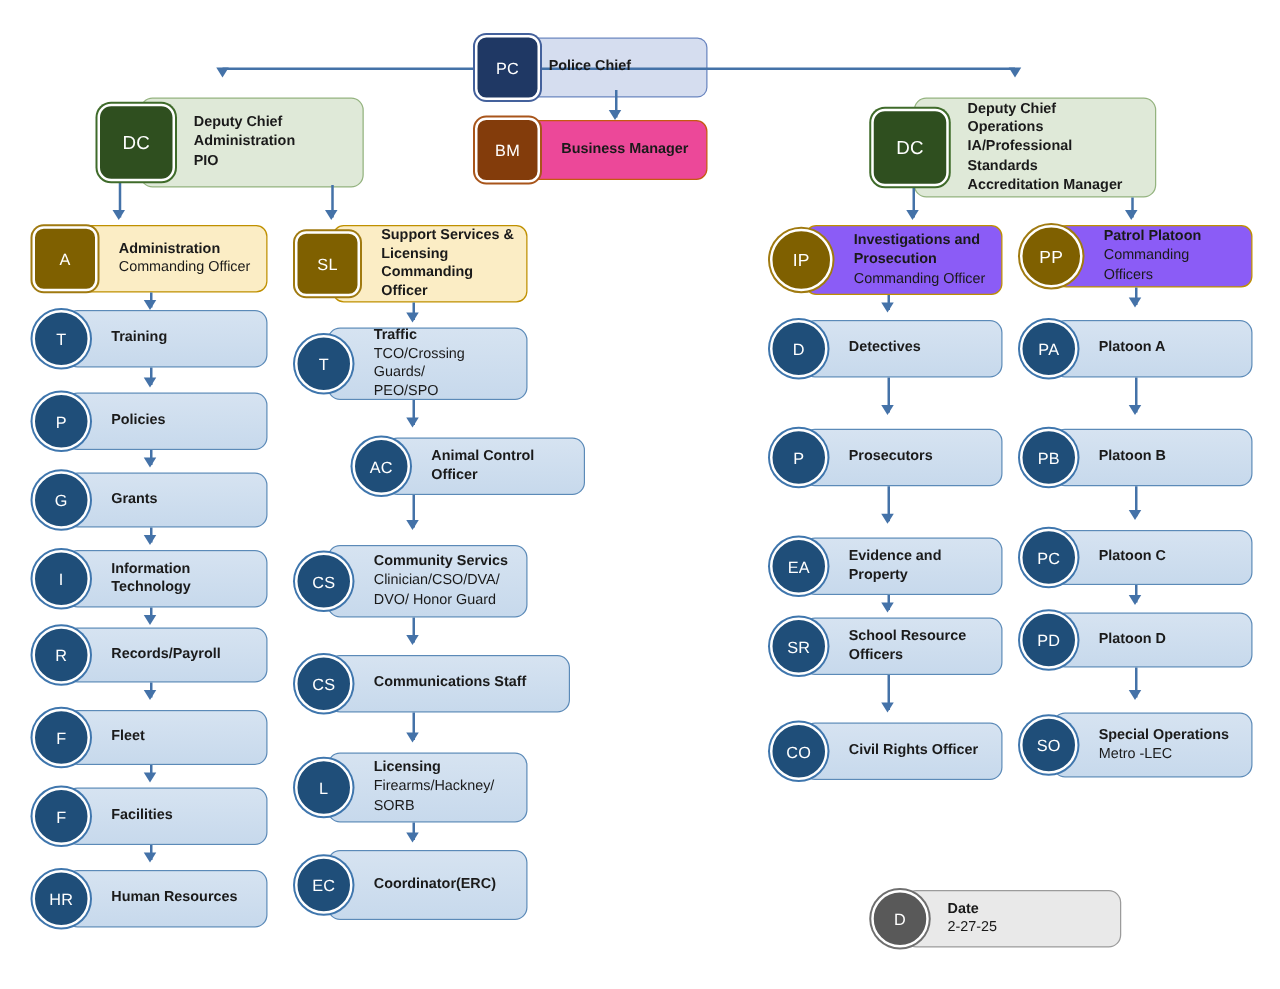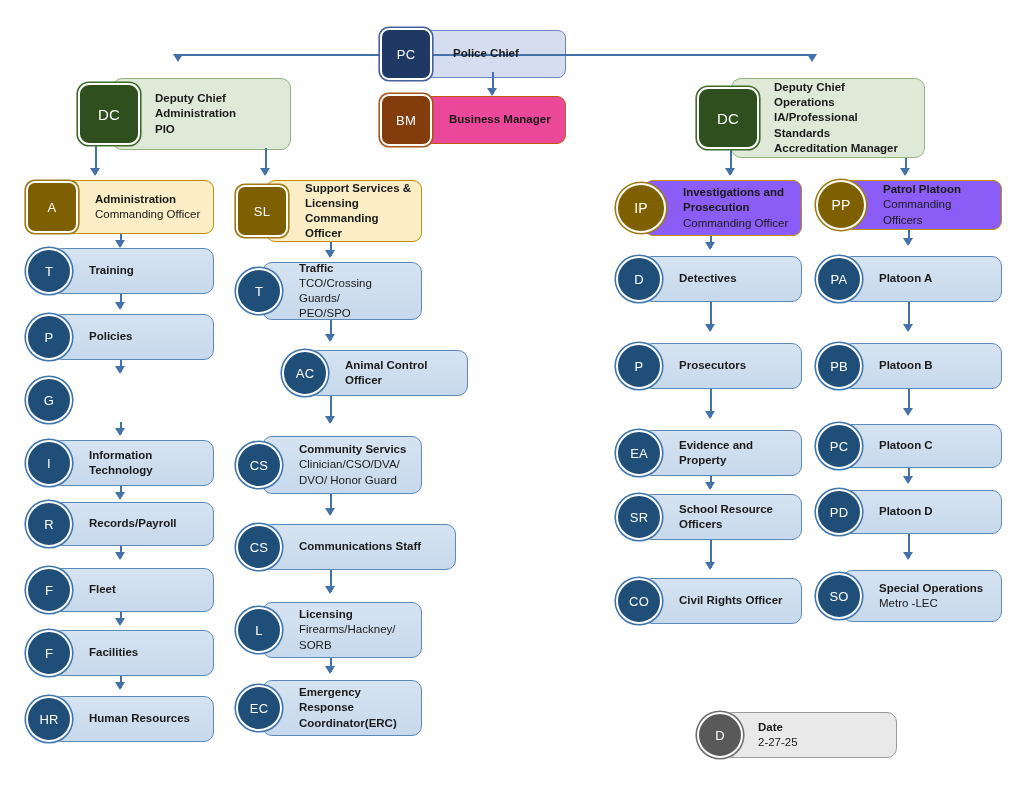--- a/index.html
+++ b/index.html
@@ -123,21 +123,21 @@
     border: 2.5px solid #ffffff;
     box-shadow: 0 0 0 1.6px #a07a10;
     font-size: 14px;
   }
 
   
   .chief .body {
     background: #d5ddef;
     border: 1px solid #6b86c0;
     border-radius: 8px;
-    left: 34px;
+    left: 20px;
     padding-left: 38px;
   }
   .chief .badge {
     width: 52px; height: 52px;
     border-radius: 9px;
     background: #1f3864;
     border: 2.5px solid #ffffff;
     box-shadow: 0 0 0 1.6px #44619c;
     font-size: 13px;
   }
@@ -285,20 +285,25 @@
         <div class="txt">
       <div class="l1">Policies</div>
         </div>
       </div>
     <div class="badge">P</div>
   </div>
 
   <div class="conn vline" style="left:120px; top:360px; height:12px;"></div>
   <div class="arrow down" style="left:115px; top:366px;"></div>
   <div class="node unit" style="left:26px; top:378px; width:188px; height:44px;">
+    <div class="body">
+        <div class="txt">
+      <div class="l1">Grants</div>
+        </div>
+      </div>
     <div class="badge">G</div>
   </div>
 
   <div class="conn vline" style="left:120px; top:422px; height:12px;"></div>
   <div class="arrow down" style="left:115px; top:428px;"></div>
   <div class="node unit" style="left:26px; top:440px; width:188px; height:46px;">
     <div class="body">
         <div class="txt">
       <div class="l1">Information</div>
       <div class="l1">Technology</div>
@@ -422,21 +427,20 @@
         </div>
       </div>
     <div class="badge">L</div>
   </div>
 
   <div class="conn vline" style="left:330px; top:658px; height:14px;"></div>
   <div class="arrow down" style="left:325px; top:666px;"></div>
   <div class="node unit" style="left:236px; top:680px; width:186px; height:56px;">
     <div class="body">
         <div class="txt">
-      <div class="l1">Emergency Response</div>
       <div class="l1">Coordinator(ERC)</div>
         </div>
       </div>
     <div class="badge">EC</div>
   </div>
 
   <div class="node gold-rd" style="left:616px; top:180px; width:186px; height:56px;">
     <div class="body">
       <div class="txt">
         <div class="l1">Investigations and</div>

